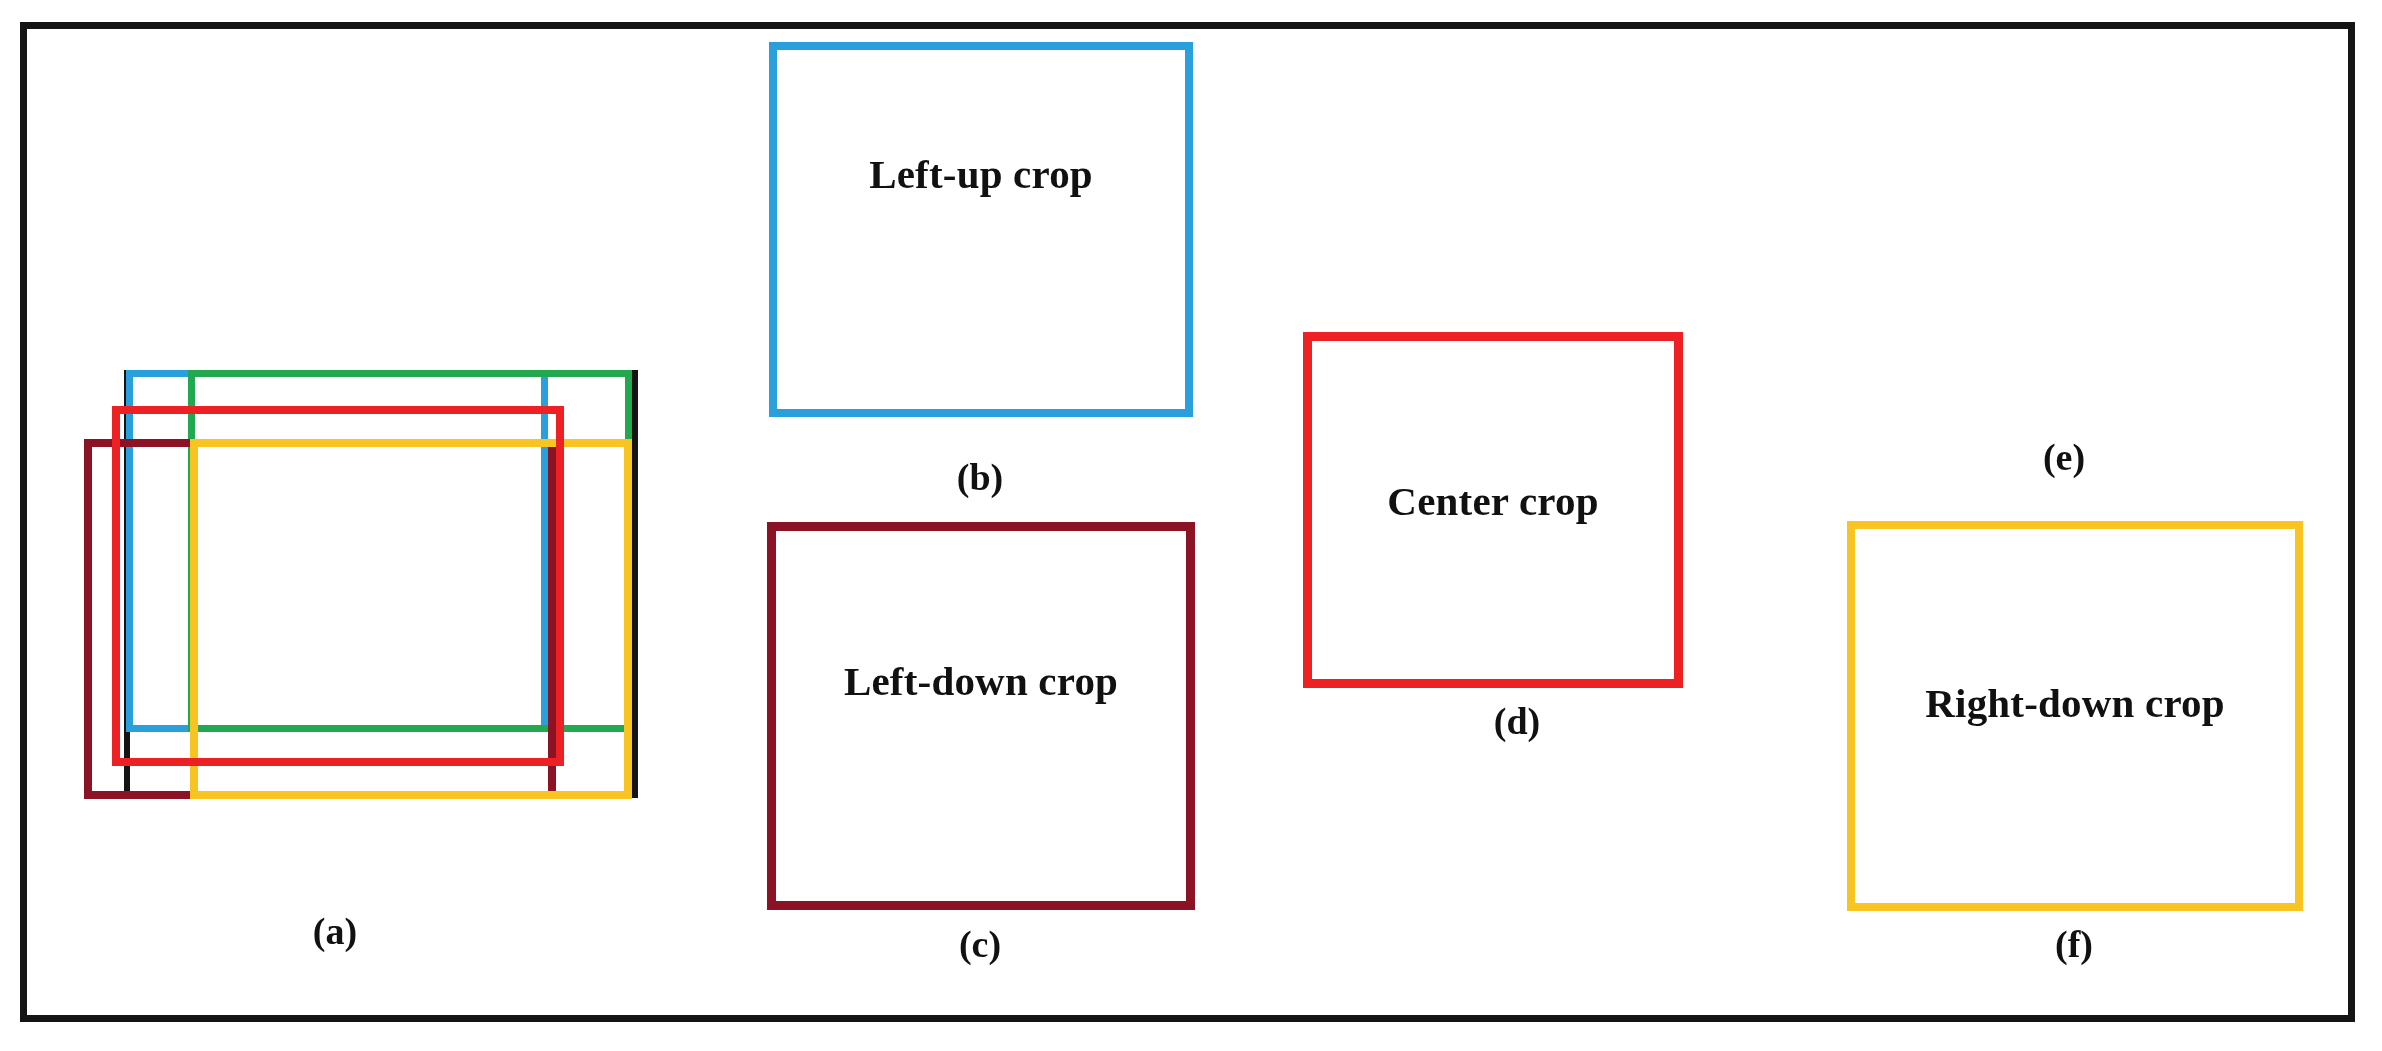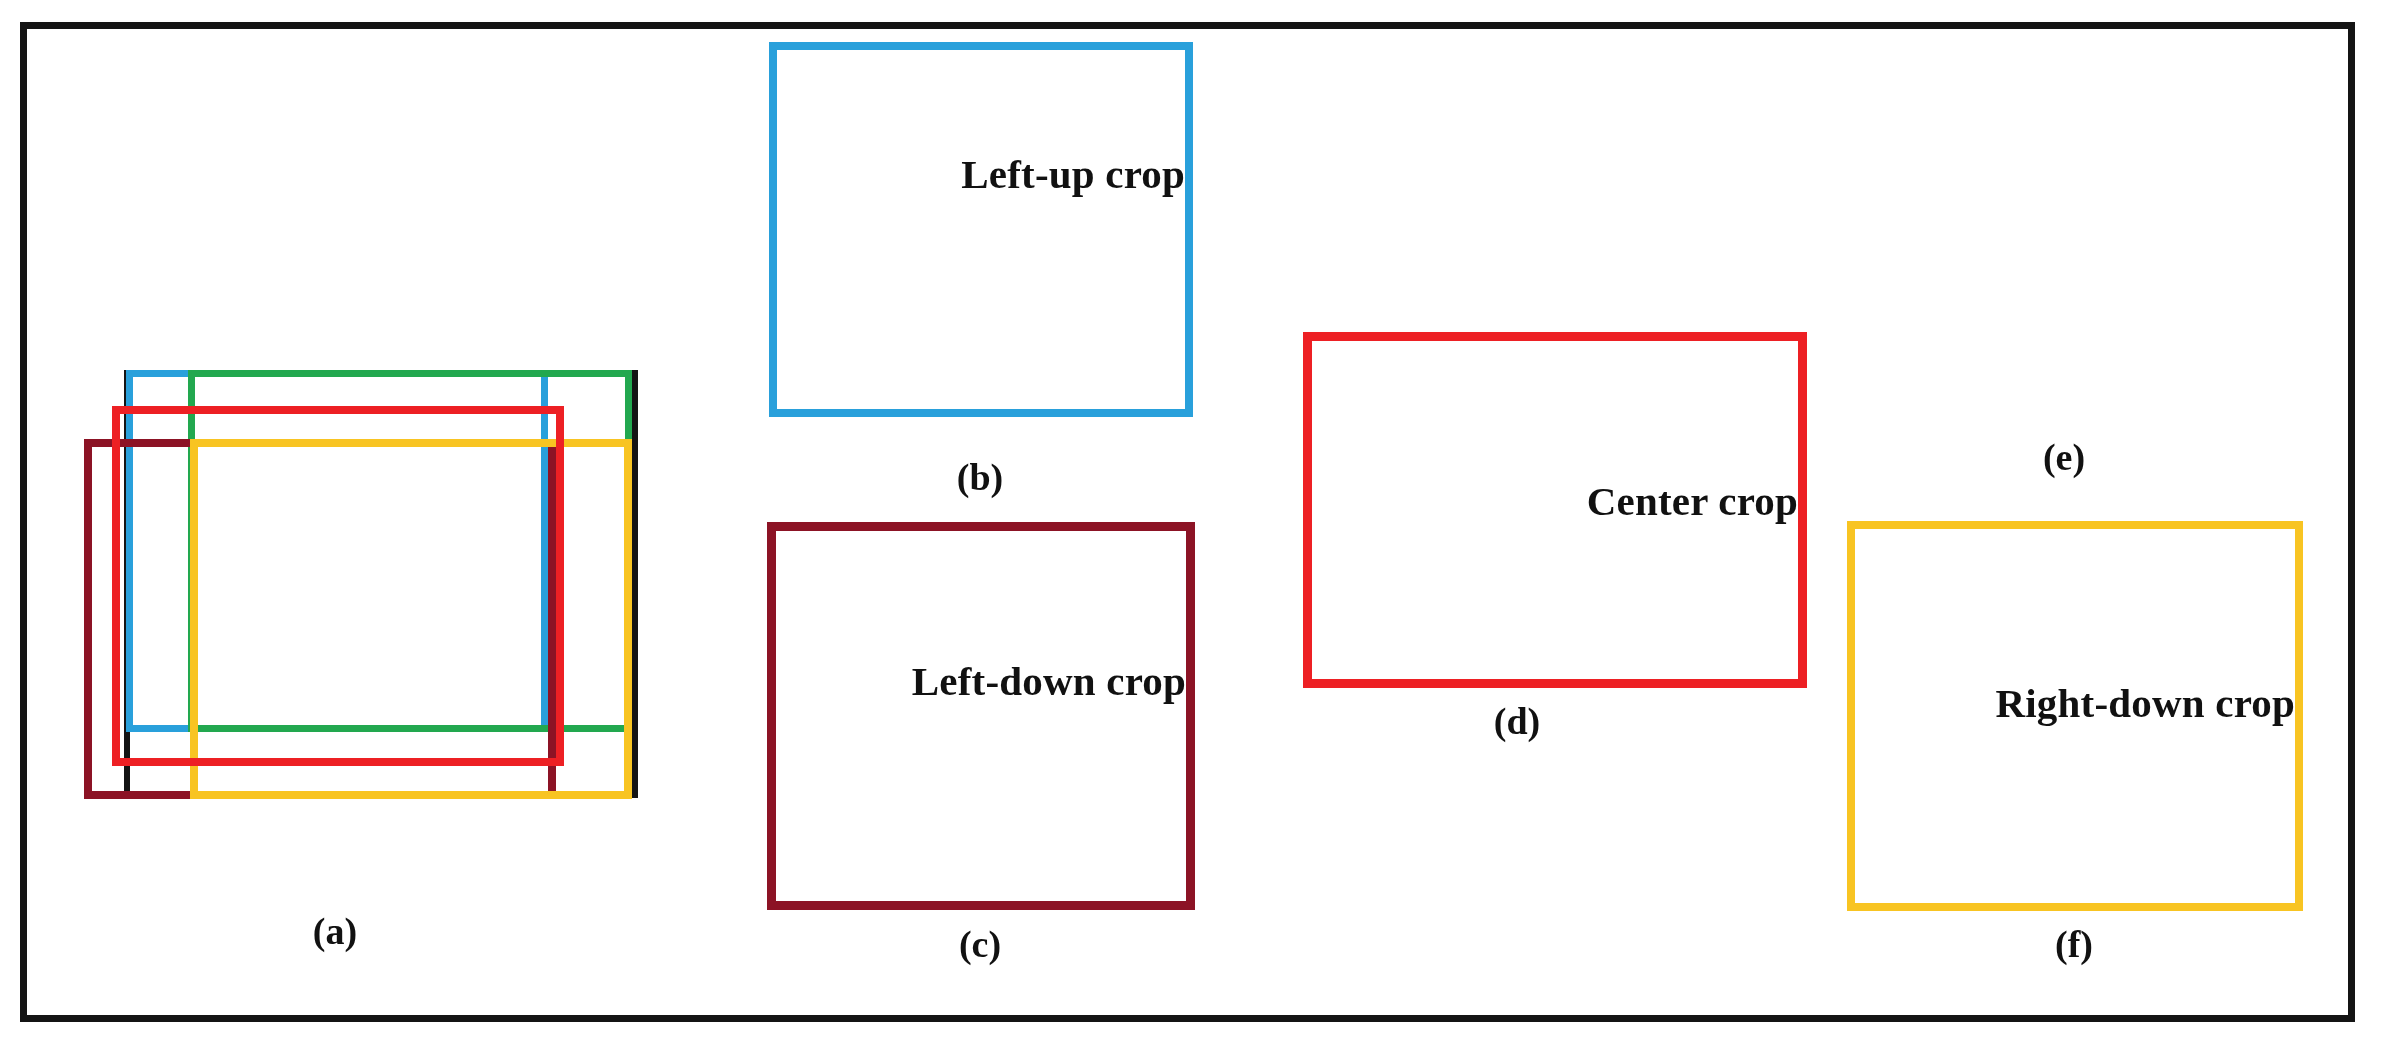--- a/index.html
+++ b/index.html
@@ -33,21 +33,21 @@
     position: absolute;
     box-sizing: border-box;
     background: transparent;
   }
 
   
   .crop-label {
     position: absolute;
     left: 0;
     right: 0;
-    text-align: right;
+    text-align: center;
     color: #111111;
     font-weight: bold;
     font-size: 41px;
     letter-spacing: 0.2px;
     white-space: nowrap;
   }
 
   
   .panel-caption {
     position: absolute;
@@ -102,21 +102,21 @@
     </div>
 
     <div class="panel-caption" style="left:953px; top:426px;">(b)</div>
 
     <div class="crop-rect" style="left:740px; top:493px; width:428px; height:388px; border:9px solid #8C1325;">
       <div class="crop-label" style="top:126px;">Left-down crop</div>
     </div>
 
     <div class="panel-caption" style="left:953px; top:893px;">(c)</div>
 
-    <div class="crop-rect" style="left:1276px; top:303px; width:504px; height:356px; border:9px solid #ED2024;">
+    <div class="crop-rect" style="left:1276px; top:303px; width:380px; height:356px; border:9px solid #ED2024;">
       <div class="crop-label" style="top:136px;">Center crop</div>
     </div>
 
     <div class="panel-caption" style="left:1490px; top:670px;">(d)</div>
 
 
     <div class="panel-caption" style="left:2037px; top:406px;">(e)</div>
 
     <div class="crop-rect" style="left:1820px; top:492px; width:456px; height:390px; border:8px solid #F8C422;">
       <div class="crop-label" style="top:150px;">Right-down crop</div>

